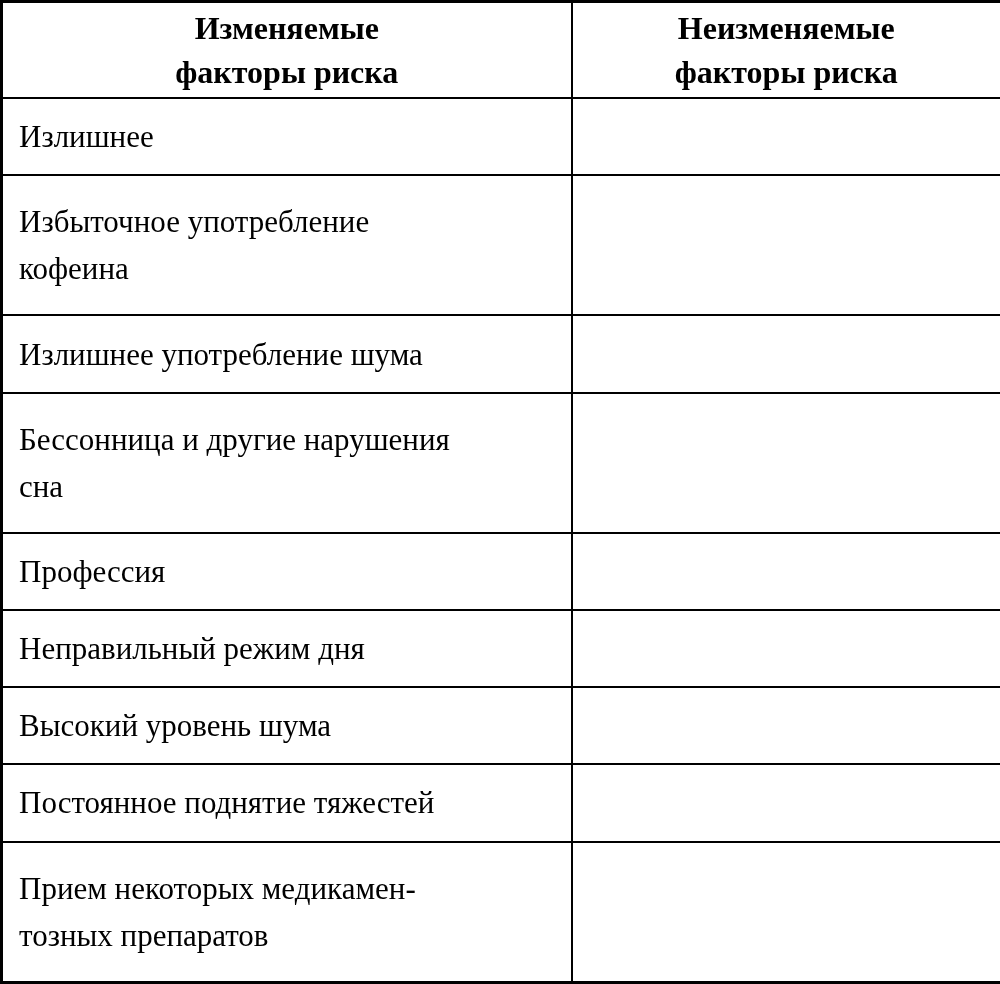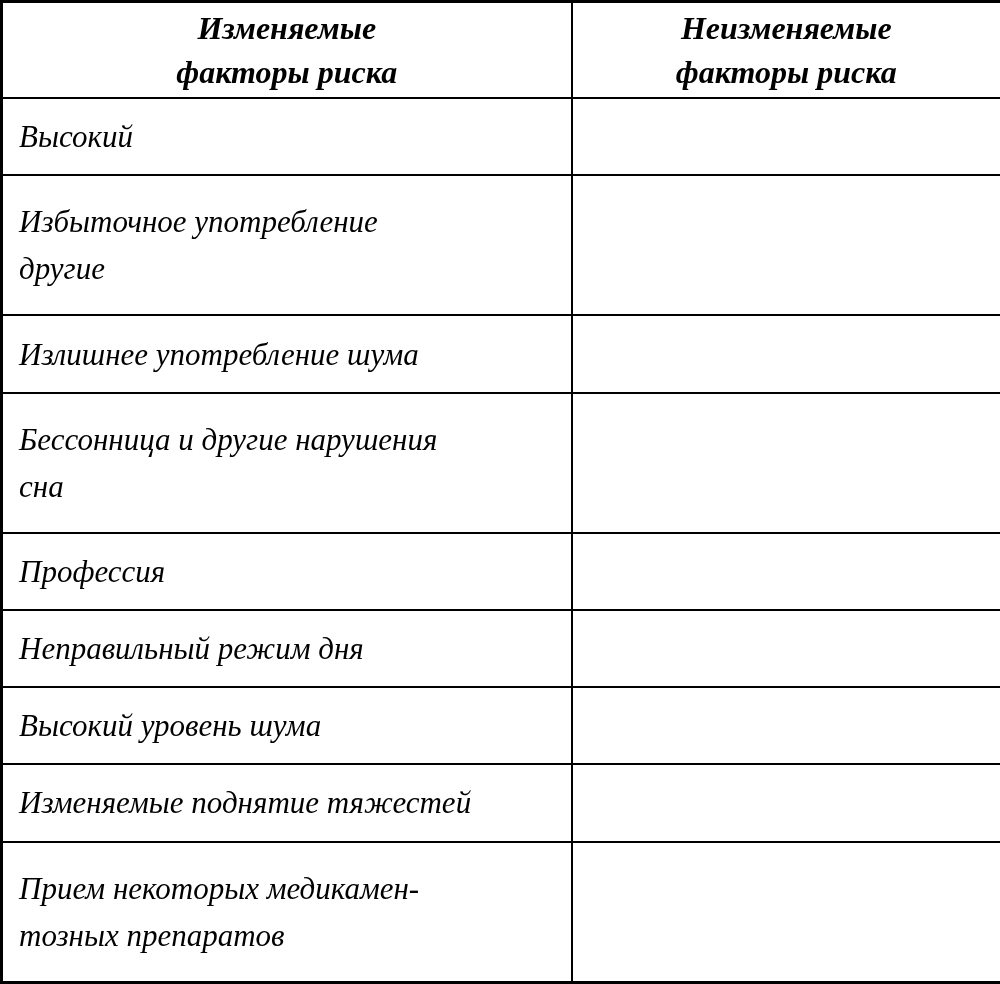--- a/index.html
+++ b/index.html
@@ -5,21 +5,20 @@
   html, body {
     margin: 0;
     padding: 0;
     background: #ffffff;
   }
   .page {
     width: 888px;
     height: 984px;
     box-sizing: border-box;
     background: #eab308;
-    font-style: italic;
   }
   table.risk-table {
     width: 100%;
     height: 100%;
     border-collapse: collapse;
     table-layout: fixed;
     font-family: "Liberation Serif", "DejaVu Serif", serif;
     color: #000000;
     background: #ffffff;
     border: 3px solid #000000;
@@ -64,26 +63,26 @@
     <thead>
       <tr>
         <th>Изменяемые
 факторы риска</th>
         <th>Неизменяемые
 факторы риска</th>
       </tr>
     </thead>
     <tbody>
       <tr class="row-single">
-        <td class="factor-cell">Высокий</td>
+        <td class="factor-cell">Излишнее</td>
         <td class="empty-cell"></td>
       </tr>
       <tr class="row-double">
         <td class="factor-cell">Избыточное употребление
-другие</td>
+кофеина</td>
         <td class="empty-cell"></td>
       </tr>
       <tr class="row-single">
         <td class="factor-cell">Излишнее употребление шума</td>
         <td class="empty-cell"></td>
       </tr>
       <tr class="row-double">
         <td class="factor-cell">Бессонница и другие нарушения
 сна</td>
         <td class="empty-cell"></td>
@@ -94,21 +93,21 @@
       </tr>
       <tr class="row-single">
         <td class="factor-cell">Неправильный режим дня</td>
         <td class="empty-cell"></td>
       </tr>
       <tr class="row-single">
         <td class="factor-cell">Высокий уровень шума</td>
         <td class="empty-cell"></td>
       </tr>
       <tr class="row-single">
-        <td class="factor-cell">Изменяемые поднятие тяжестей</td>
+        <td class="factor-cell">Постоянное поднятие тяжестей</td>
         <td class="empty-cell"></td>
       </tr>
       <tr class="row-double">
         <td class="factor-cell">Прием некоторых медикамен-
 тозных препаратов</td>
         <td class="empty-cell"></td>
       </tr>
     </tbody>
   </table>
 </div>

